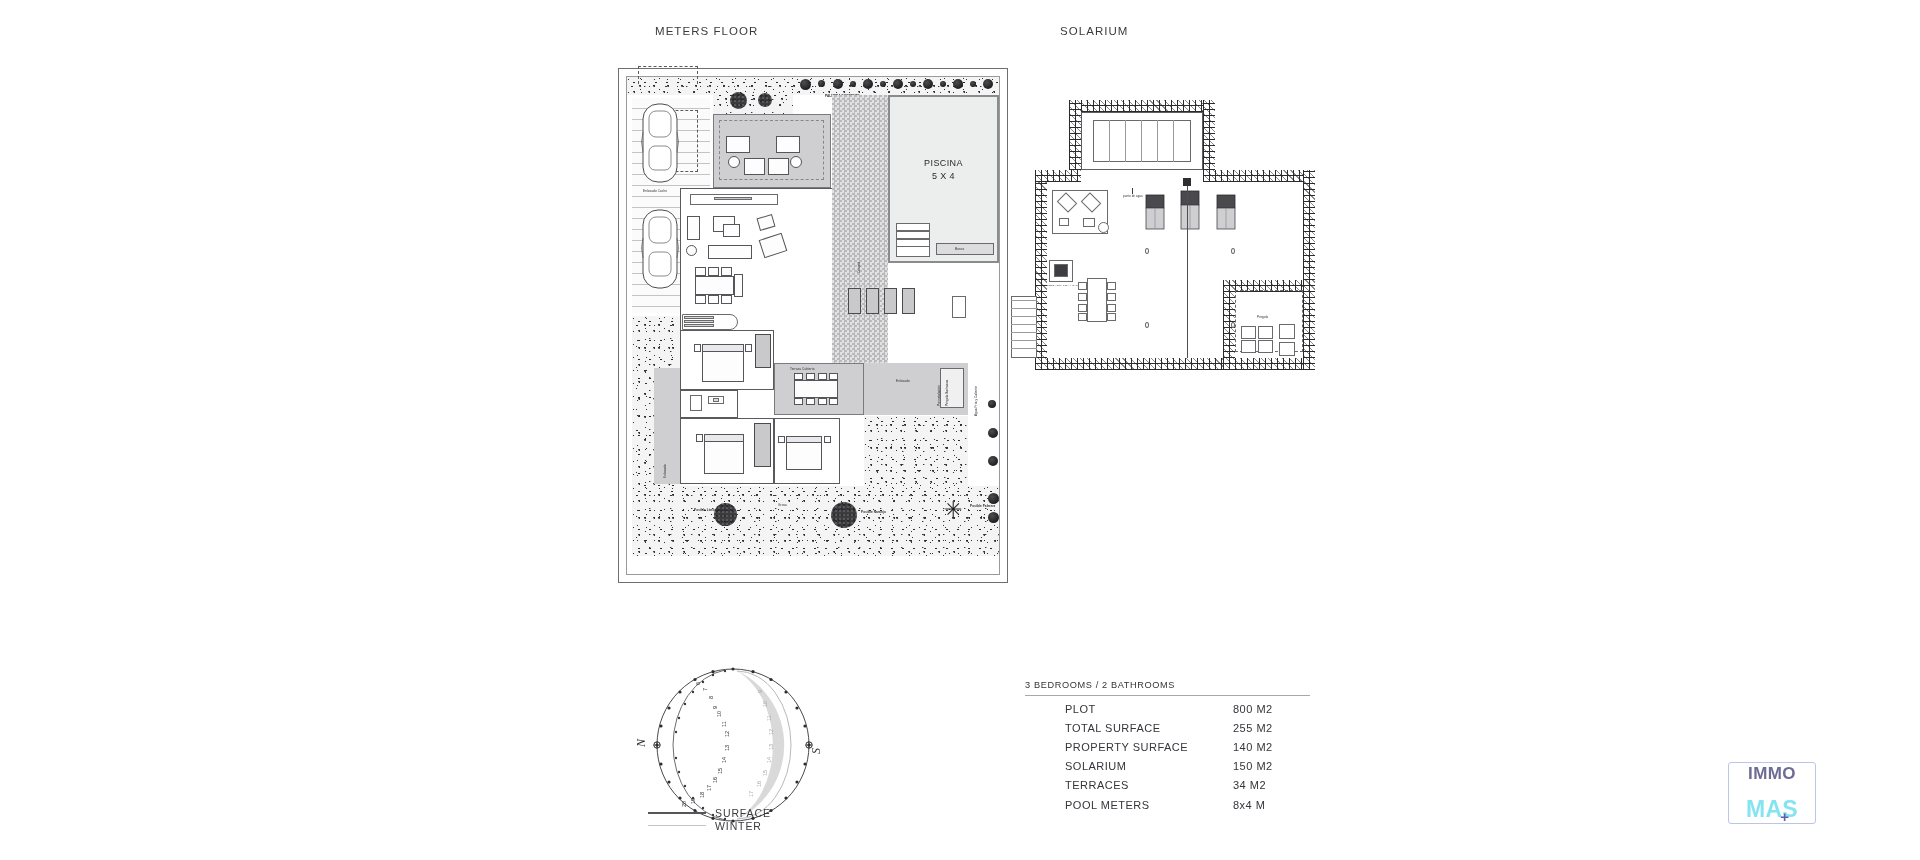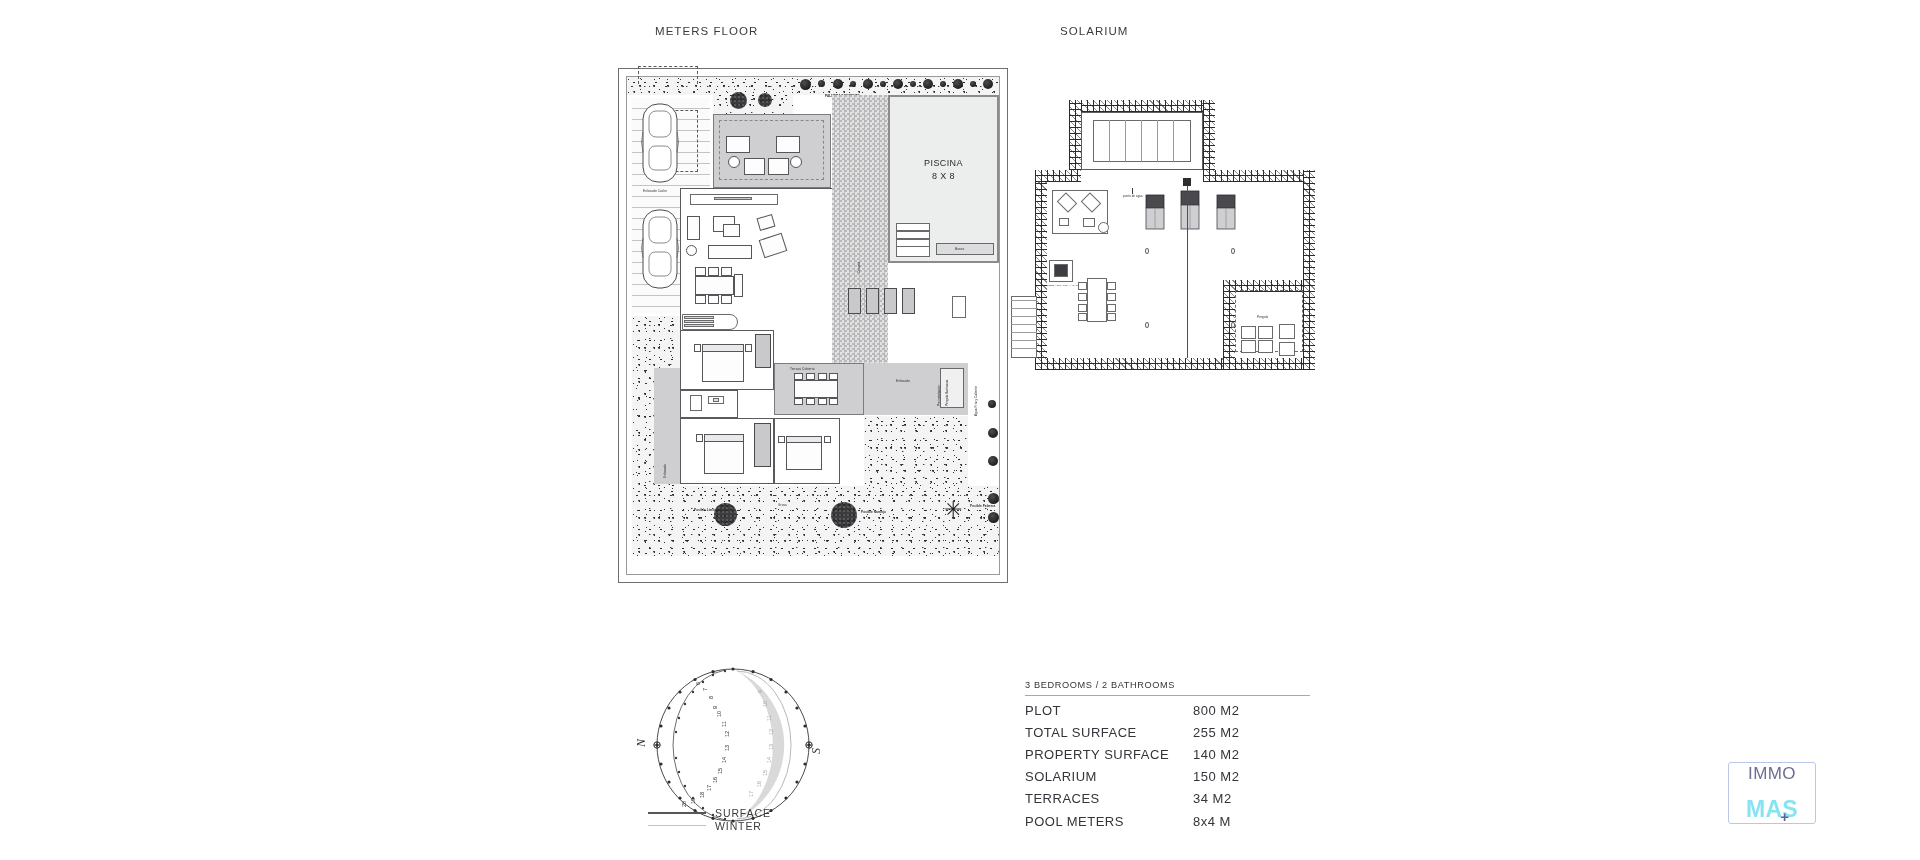--- a/index.html
+++ b/index.html
@@ -152,39 +152,40 @@
 
   
   #spec { position: absolute; left: 1025px; top: 680px; width: 285px; }
   #spec-heading {
     font-size: 9.2px; letter-spacing: .62px; color: #34343a;
     padding-bottom: 5px; border-bottom: 1px solid #a8a8ac;
     white-space: nowrap;
   }
   .spec-row {
     display: flex; align-items: baseline;
-    font-size: 13px; letter-spacing: .5px; color: #34343a;
+    font-size: 11px; letter-spacing: .5px; color: #34343a;
     padding-top: 7.1px;
+    margin-left: 40px;
   }
   .spec-label { width: 168px; white-space: nowrap; }
   .spec-value { white-space: nowrap; }
 
   
   #logo {
     position: absolute; left: 1728px; top: 762px;
     width: 88px; height: 62px;
     border: 1.3px solid #b9c6e8;
     border-radius: 3px;
     background: #ffffff;
     display: flex; flex-direction: column;
     align-items: center; justify-content: center;
     overflow: hidden;
   }
   #logo-immo {
-    font-size: 17px; font-weight: 400; letter-spacing: .4px;
+    font-size: 17px; font-weight: 700; letter-spacing: .4px;
     color: #6d6d93; line-height: 1; font-family: "Liberation Sans", sans-serif;
   }
   #logo-mas-wrap { position: relative; line-height: 1; margin-top: 16px; }
   #logo-mas {
     font-size: 23px; font-weight: 700; letter-spacing: .3px;
     color: #86e4f2; font-family: "Liberation Sans", sans-serif;
   }
   #logo-plus {
     position: absolute; right: 9px; bottom: -3px;
     color: #5f5fa3; font-size: 15px; font-weight: 700; line-height: 1;
@@ -326,21 +327,21 @@
     <div class="lbl lbl-v" style="left:328px;top:338px;">Pérgola Barbacoa</div>
     <div class="lbl lbl-v" style="left:320px;top:338px;">Preinstalación</div>
     <div class="lbl lbl-v" style="left:357px;top:348px;">Agua Fría y Caliente</div>
 
     <div class="tex-checker" style="position:absolute;left:214px;top:27px;width:56px;height:268px;"></div>
     <div class="lbl lbl-v" style="left:240px;top:205px;">Cesped</div>
 
     <div id="pool-area" style="left:270px;top:27px;width:111px;height:168px;">
       <div id="pool-text" style="top:60px;">
         <span>PISCINA</span><br>
-        <span>8 X 8</span>
+        <span>5 X 4</span>
       </div>
       <div class="thinbox" style="left:6px;top:126px;width:34px;height:34px;background:#fff;"></div>
       <div class="thinbox" style="left:6px;top:126px;width:34px;height:8px;"></div>
       <div class="thinbox" style="left:6px;top:134px;width:34px;height:8px;"></div>
       <div class="thinbox" style="left:6px;top:142px;width:34px;height:8px;"></div>
       <div class="thinbox" style="left:46px;top:146px;width:58px;height:12px;background:#dcdcde;">
         <div class="lbl" style="left:18px;top:4px;">Banco</div>
       </div>
     </div>
 

